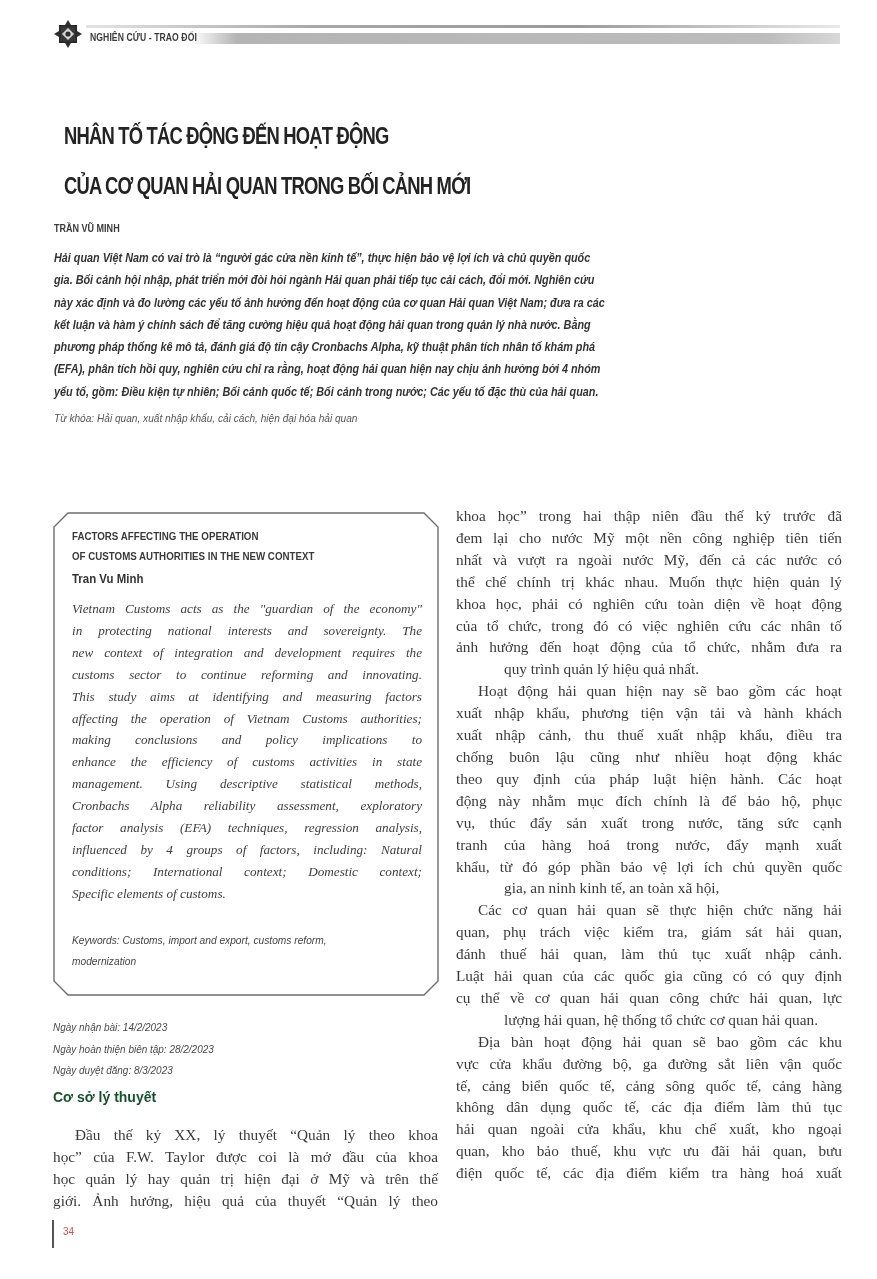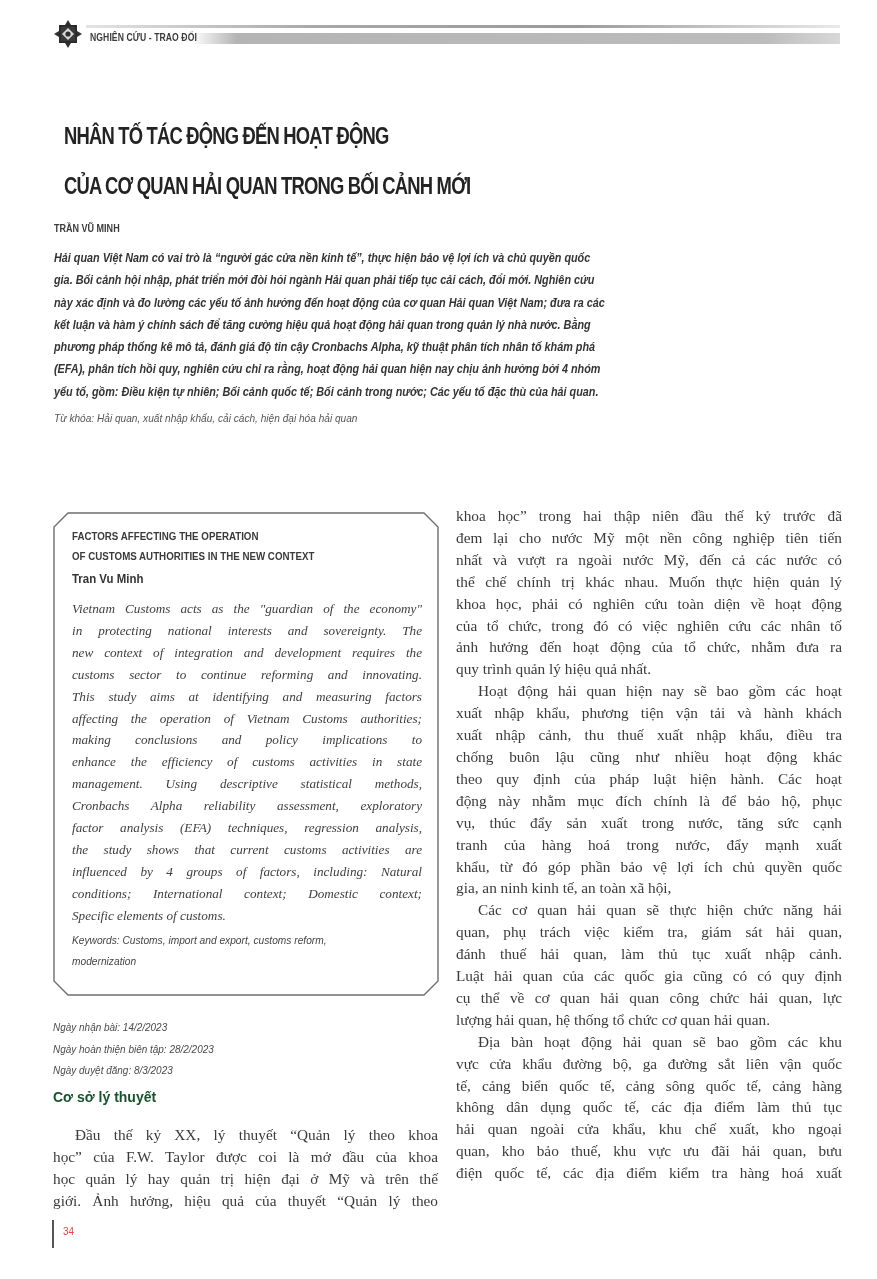--- a/index.html
+++ b/index.html
@@ -51,21 +51,21 @@
   
   .dates { position: absolute; left: 53px; top: 1016px; font-family: "Liberation Sans", sans-serif; font-style: italic;
     font-size: 11.6px; line-height: 21.5px; color: #4a4a4a; }
   .dates span { display: block; white-space: nowrap; transform: scaleX(0.86); transform-origin: left center; }
 
   .section-heading { position: absolute; left: 53px; top: 1089px; font-family: "Liberation Sans", sans-serif; font-weight: bold;
     font-size: 14px; color: #14532d; white-space: nowrap; }
 
   .col { position: absolute; font-family: "Liberation Serif", serif; font-size: 15.3px; line-height: 21.9px; color: #3a3a3a; }
   .col .ln { display: block; white-space: nowrap; text-align: justify; text-align-last: justify; }
-  .col .ln.last { text-align-last: left; }
+  .col .ln.last { text-align-last: left; margin-left: 48px; }
   .col .ln.indent { padding-left: 22px; }
   .col-left { left: 53px; top: 1124px; width: 385px; }
   .col-right { left: 456px; top: 505px; width: 386px; }
 
   .page-num-bar { position: absolute; left: 52px; top: 1220px; width: 2px; height: 28px; background: #555; }
   .page-num { position: absolute; left: 63px; top: 1226px; font-family: "Liberation Sans", sans-serif; font-weight: normal;
     font-size: 10px; color: #ef4444; }
 </style>
 </head>
 <body>
@@ -115,21 +115,20 @@
     <span class="ln">in protecting national interests and sovereignty. The</span>
     <span class="ln">new context of integration and development requires the</span>
     <span class="ln">customs sector to continue reforming and innovating.</span>
     <span class="ln">This study aims at identifying and measuring factors</span>
     <span class="ln">affecting the operation of Vietnam Customs authorities;</span>
     <span class="ln">making conclusions and policy implications to</span>
     <span class="ln">enhance the efficiency of customs activities in state</span>
     <span class="ln">management. Using descriptive statistical methods,</span>
     <span class="ln">Cronbachs Alpha reliability assessment, exploratory</span>
     <span class="ln">factor analysis (EFA) techniques, regression analysis,</span>
-    <span class="ln">the study shows that current customs activities are</span>
     <span class="ln">influenced by 4 groups of factors, including: Natural</span>
     <span class="ln">conditions; International context; Domestic context;</span>
     <span class="ln last">Specific elements of customs.</span>
   </div>
   <div class="en-keywords">
     <span>Keywords: Customs, import and export, customs reform,</span>
     <span>modernization</span>
   </div>
 </div>
 

